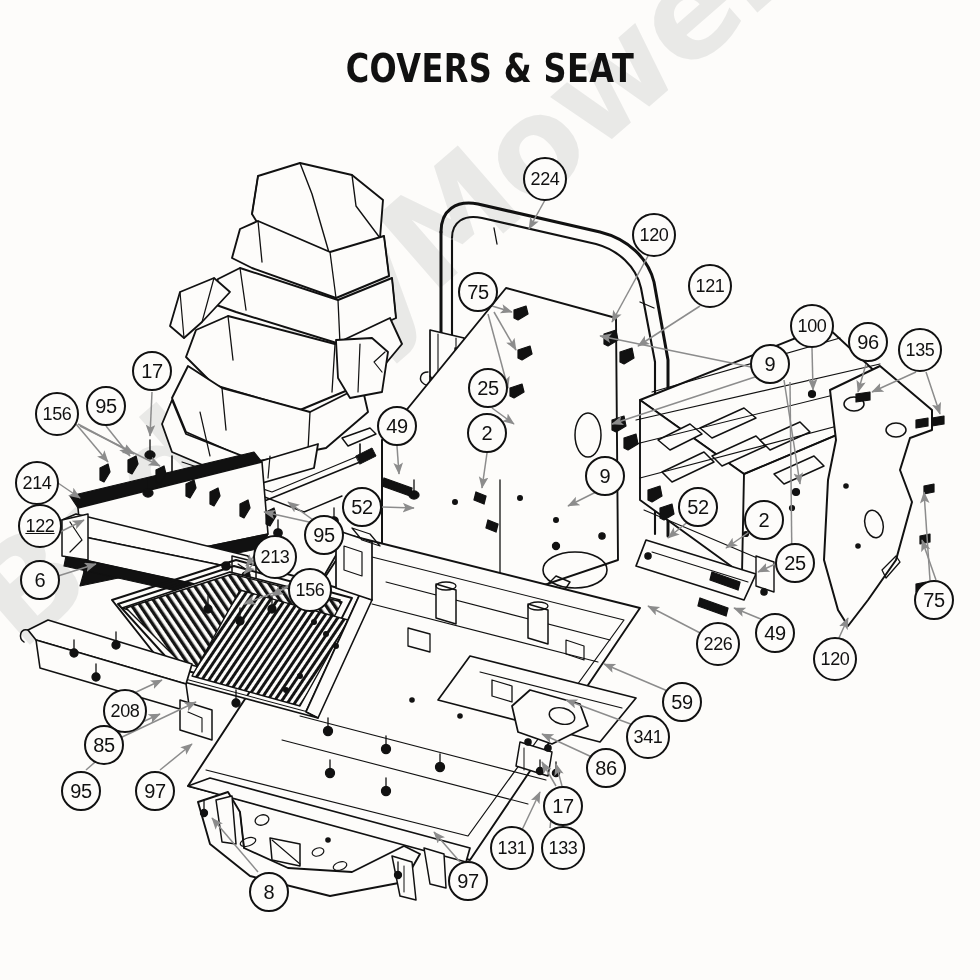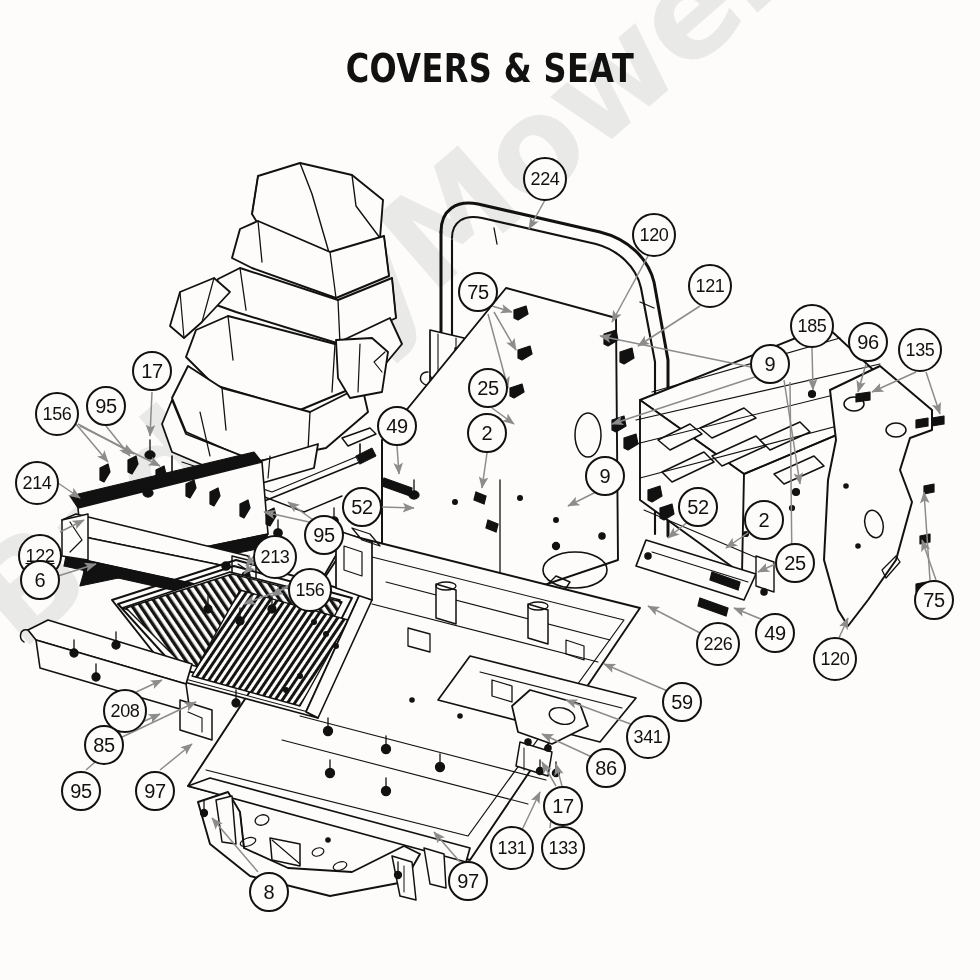--- a/index.html
+++ b/index.html
@@ -537,34 +537,34 @@
 
       <path d="M460,862 L434,832"></path>
     </g>
   </svg>
 
   <div id="callouts">
     <div class="callout w3" style="left:523px;top:157px;">224</div>
     <div class="callout w3" style="left:632px;top:213px;">120</div>
     <div class="callout w3" style="left:688px;top:264px;">121</div>
     <div class="callout w2" style="left:458px;top:272px;">75</div>
-    <div class="callout w3" style="left:790px;top:304px;">185</div>
+    <div class="callout w3" style="left:790px;top:304px;">100</div>
     <div class="callout w2" style="left:848px;top:322px;">96</div>
     <div class="callout w3" style="left:898px;top:328px;">135</div>
     <div class="callout w2" style="left:750px;top:344px;">9</div>
     <div class="callout w2" style="left:132px;top:351px;">17</div>
     <div class="callout w2" style="left:468px;top:368px;">25</div>
     <div class="callout w2" style="left:86px;top:386px;">95</div>
     <div class="callout w3" style="left:35px;top:392px;">156</div>
     <div class="callout w2" style="left:377px;top:406px;">49</div>
     <div class="callout w2" style="left:467px;top:413px;">2</div>
     <div class="callout w3" style="left:15px;top:461px;">214</div>
     <div class="callout w2" style="left:585px;top:456px;">9</div>
     <div class="callout w2" style="left:342px;top:487px;">52</div>
-    <div class="callout w3" style="left:18px;top:534px;text-decoration:underline;">122</div>
+    <div class="callout w3" style="left:18px;top:504px;text-decoration:underline;">122</div>
     <div class="callout w2" style="left:304px;top:515px;">95</div>
     <div class="callout w2" style="left:678px;top:487px;">52</div>
     <div class="callout w2" style="left:744px;top:500px;">2</div>
     <div class="callout w3" style="left:253px;top:535px;">213</div>
     <div class="callout w2" style="left:20px;top:560px;">6</div>
     <div class="callout w3" style="left:288px;top:568px;">156</div>
     <div class="callout w2" style="left:775px;top:543px;">25</div>
     <div class="callout w2" style="left:755px;top:613px;">49</div>
     <div class="callout w2" style="left:914px;top:580px;">75</div>
     <div class="callout w3" style="left:696px;top:622px;">226</div>

